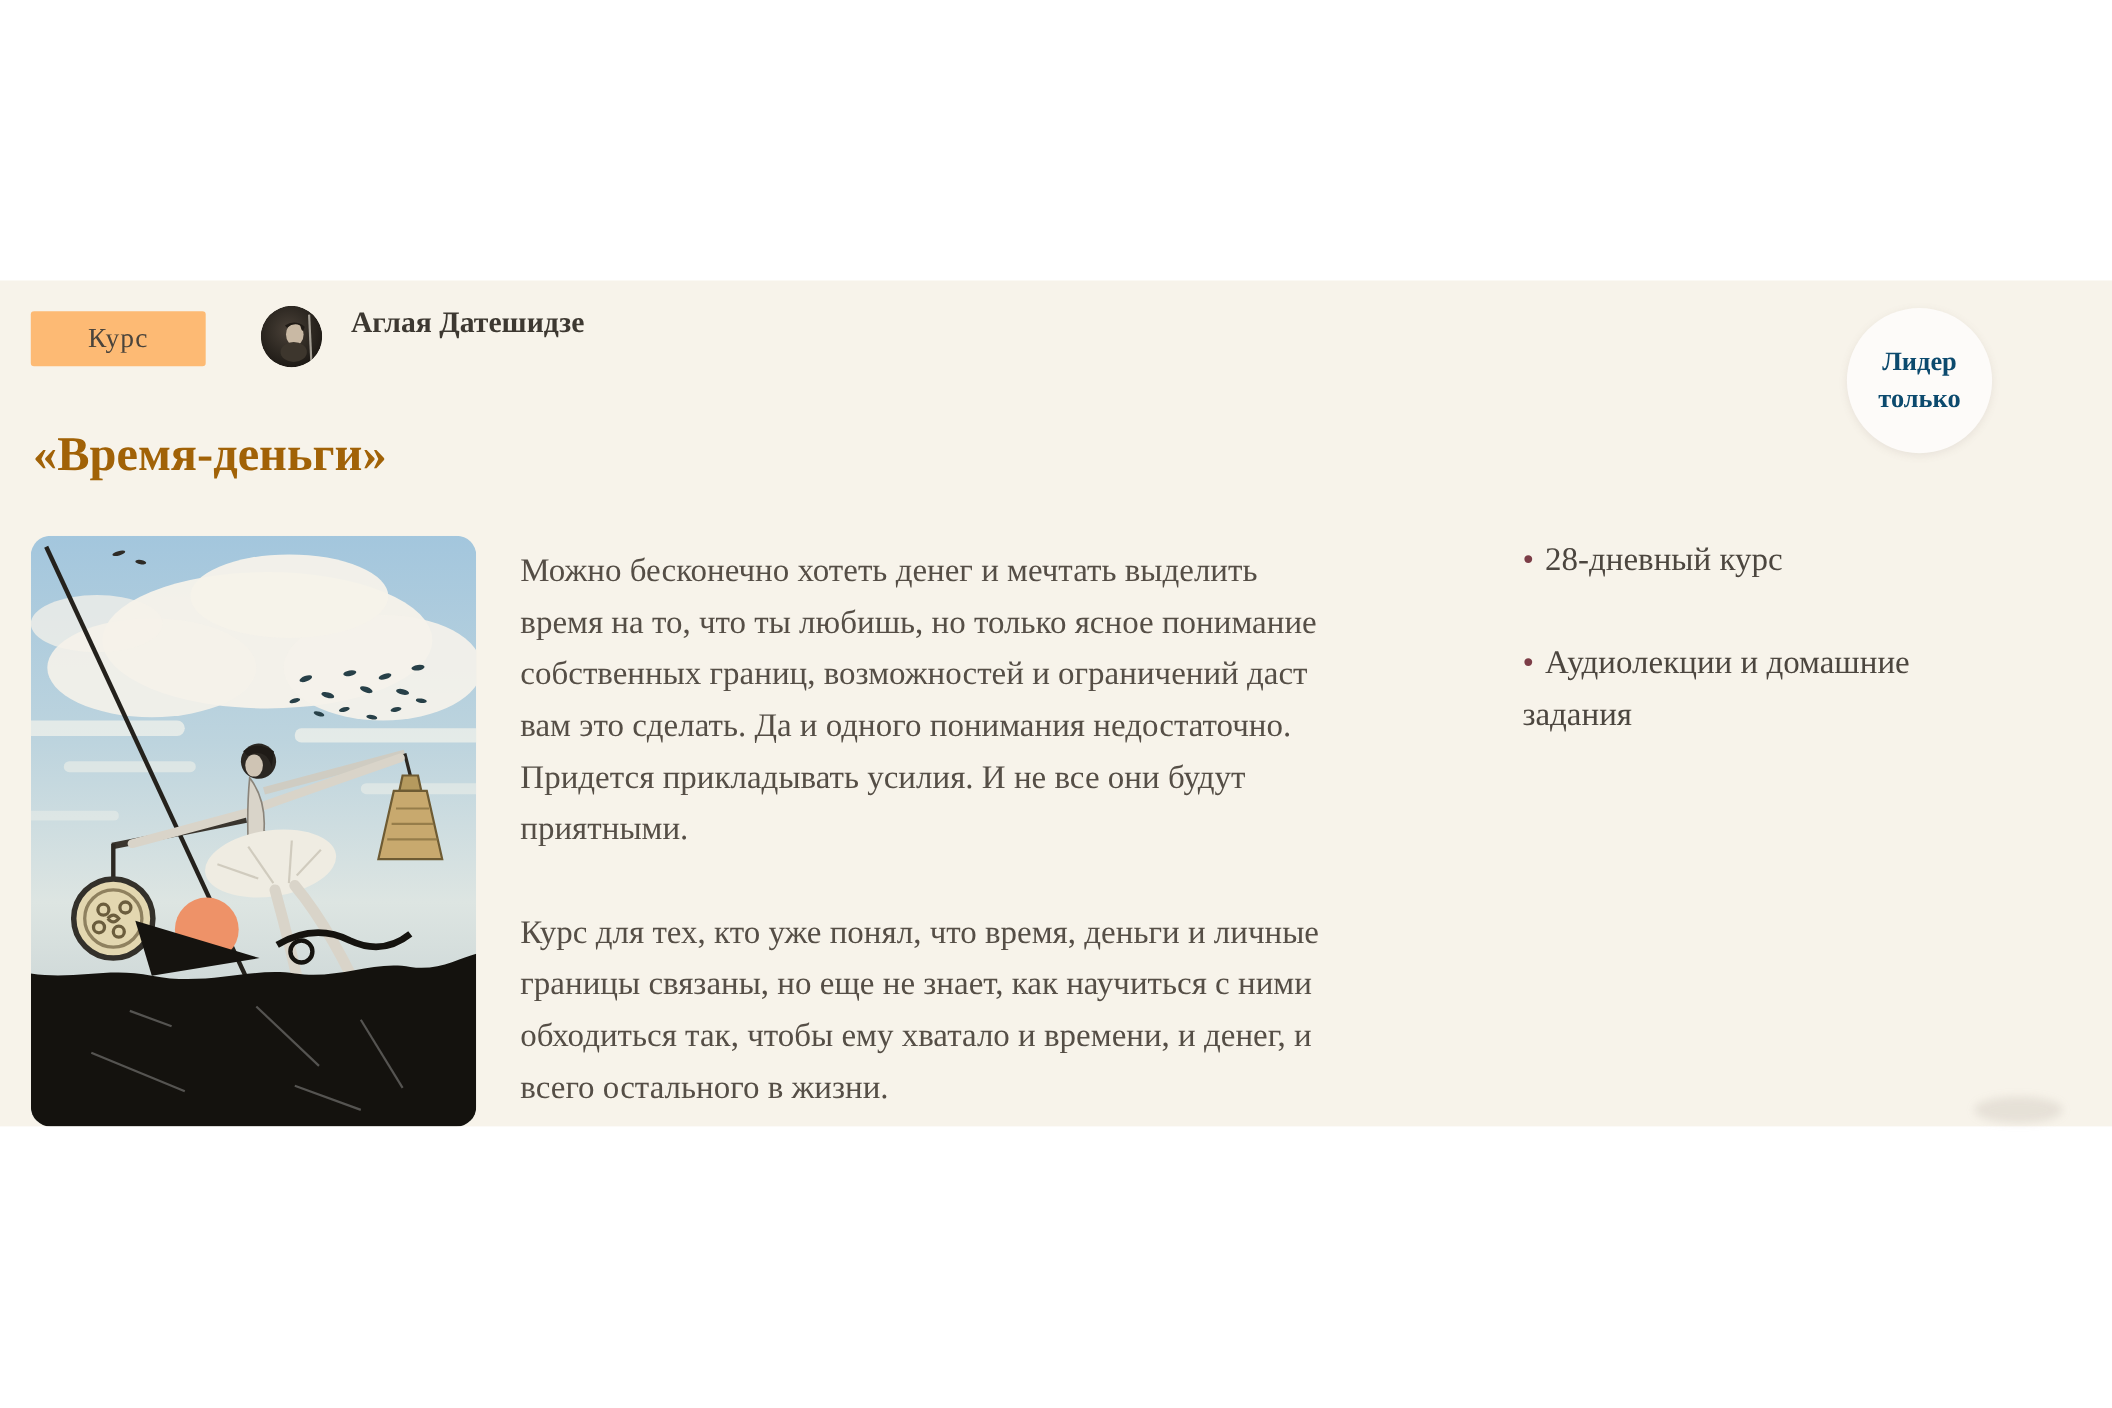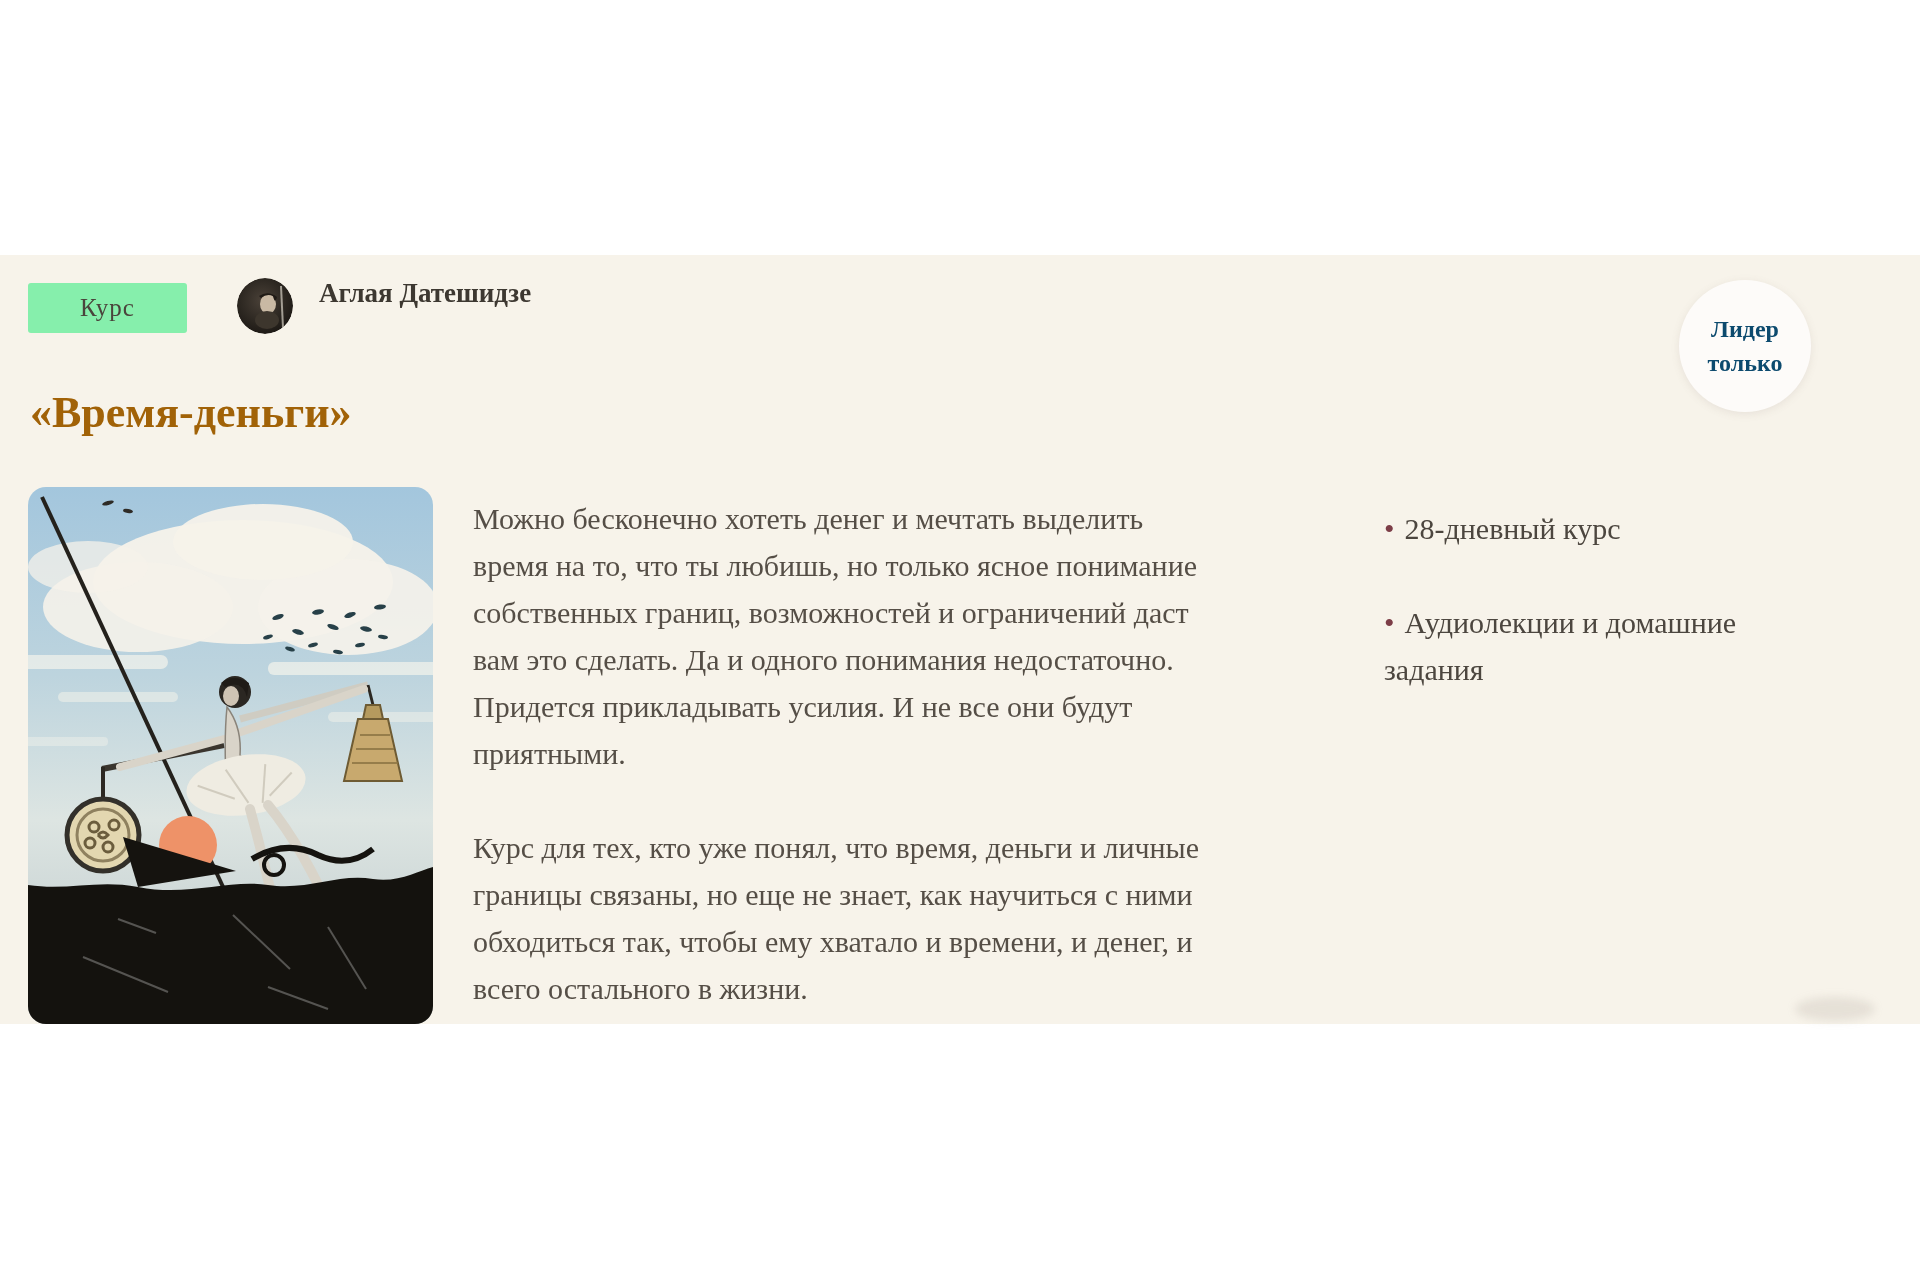--- a/index.html
+++ b/index.html
@@ -14,21 +14,21 @@
     position: absolute;
     left: 0; top: 255px;
     width: 1920px; height: 769px;
     background: #f7f3ea;
   }
   
   .category-badge {
     position: absolute;
     left: 28px; top: 28px;
     width: 159px; height: 50px;
-    background: #86efac;
+    background: #fdba74;
     border-radius: 3px;
     display: flex; align-items: center; justify-content: center;
     font-size: 25px; color: #4a443c;
     letter-spacing: 1px;
   }
   .author {
     position: absolute;
     left: 237px; top: 23px;
     height: 56px;
     display: flex; 
@@ -85,21 +85,21 @@
     left: 473px; top: 240px;
     width: 880px;
     font-size: 30px;
     line-height: 47px;
     color: #554e46;
   }
   .description .paragraph { white-space: pre-line; }
   .description .paragraph + .paragraph { margin-top: 47px; }
   .features {
     position: absolute;
-    left: 1384px; top: 250px;
+    left: 1384px; top: 230px;
     width: 500px;
     font-size: 30px;
     line-height: 47px;
     color: #4c463f;
   }
   .feature-item { margin-bottom: 47px; }
   .feature-marker { color: #7c3d47; margin-right: 10px; }
   .feature-text { white-space: pre-line; }
   .shadow-artifact {
     position: absolute;

